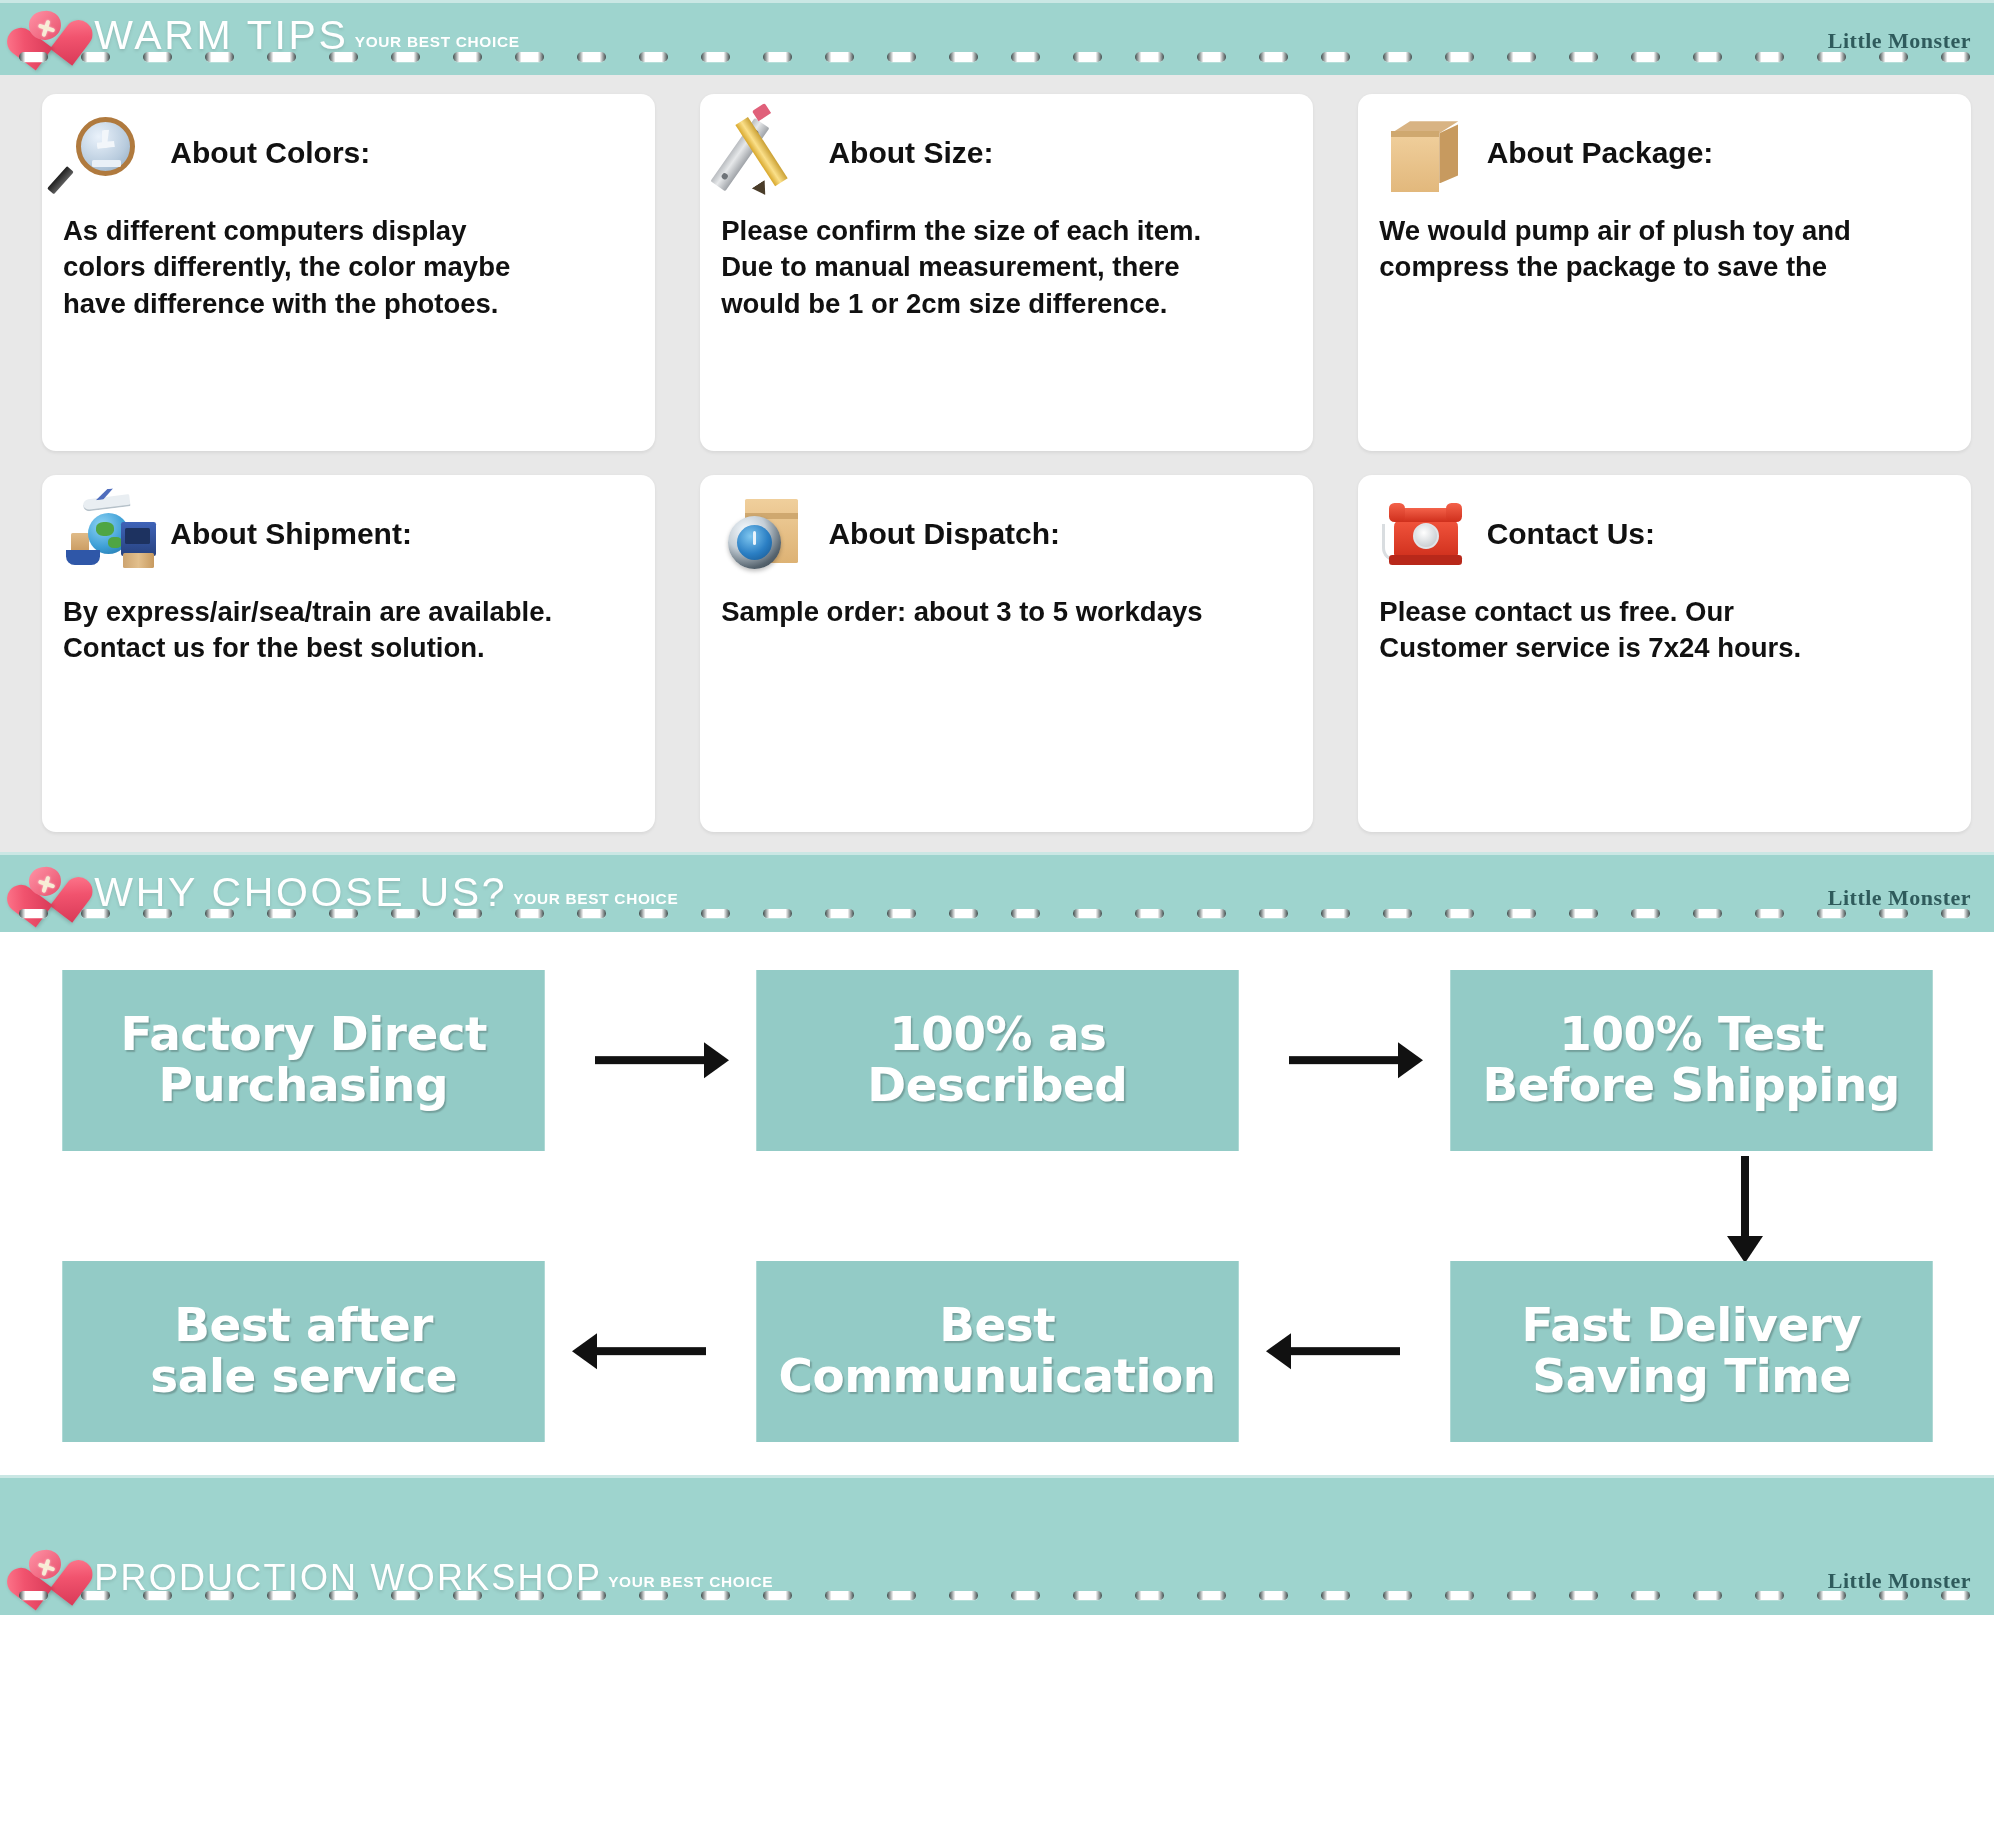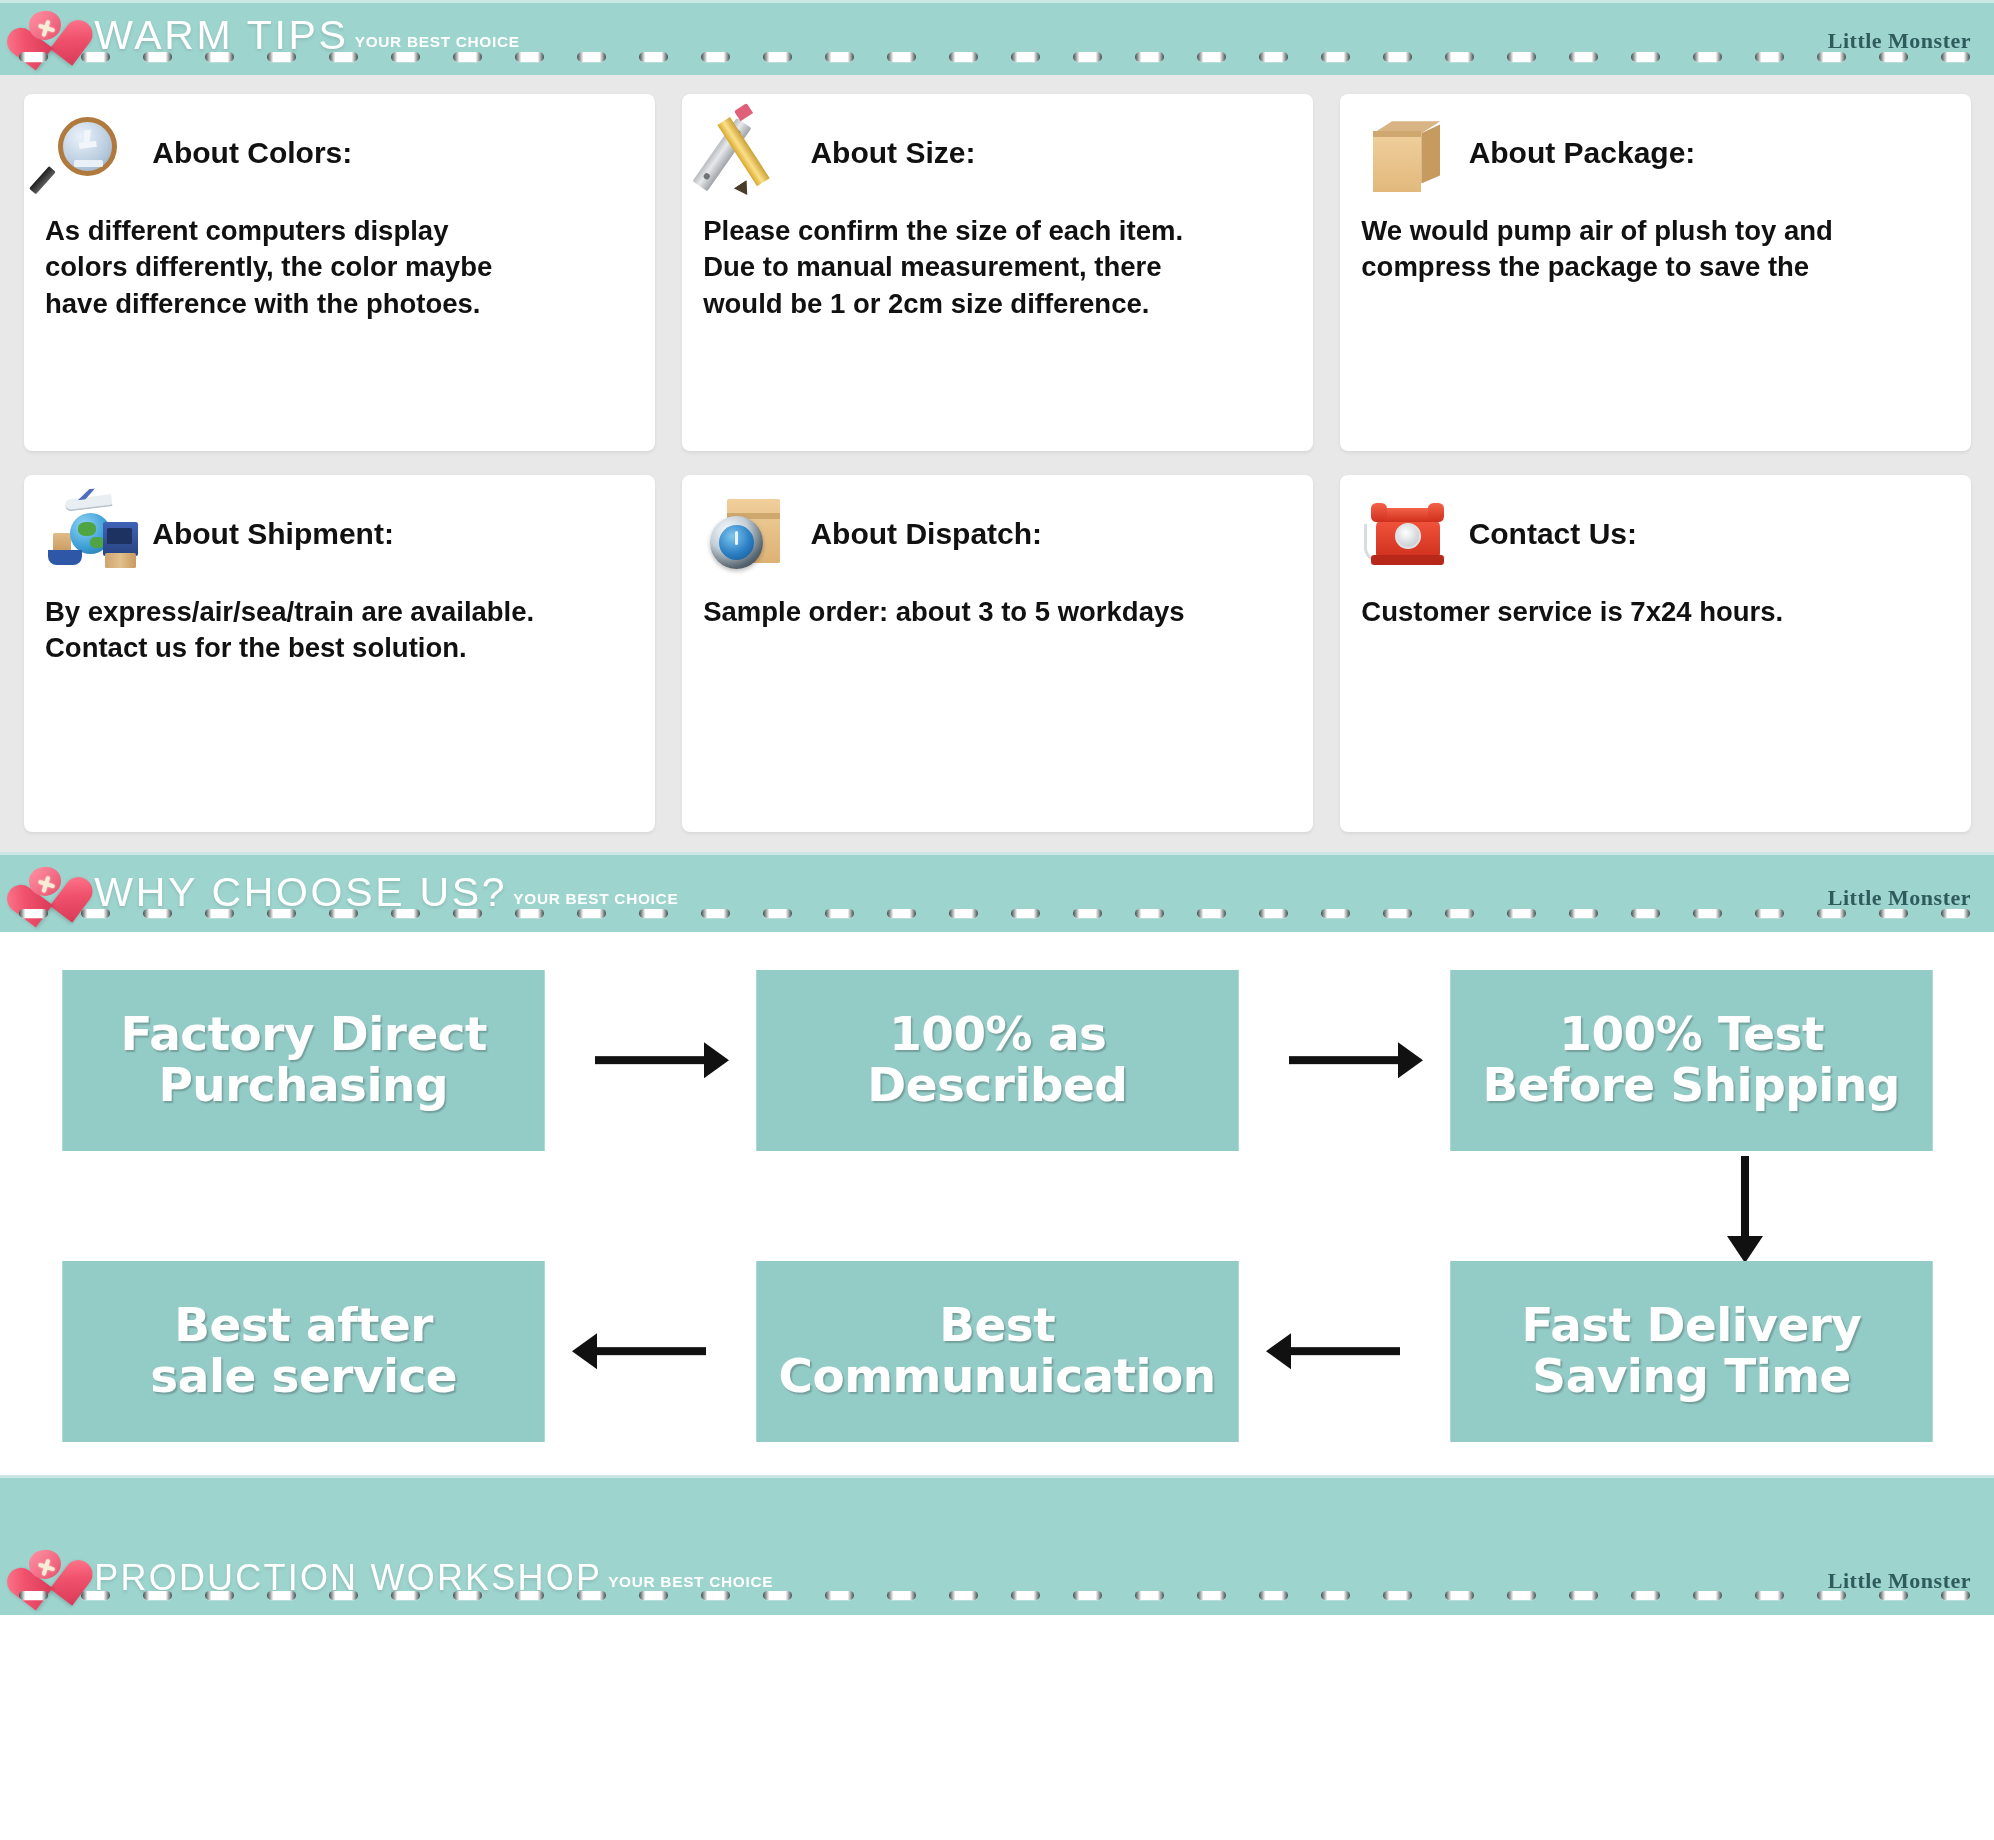--- a/index.html
+++ b/index.html
@@ -123,25 +123,26 @@
     padding:18.7px 24px 20px 24px;
     box-sizing:border-box;
   }
   .tips-grid{
     display:grid;
     grid-template-columns:1fr 1fr 1fr;
     gap:24px 27.5px;
   }
   .tip-card{
     background:#ffffff;
-    border-radius:8px;
+    border-radius:14px;
     padding:18.7px 21px 16.5px 21px;
     box-sizing:border-box;
     min-height:357px;
     box-shadow:0 1.1px 3.3px rgba(0,0,0,0.07);
+    margin-left:18px;
   }
   .tip-head{
     display:flex;
     align-items:center;
     gap:14.3px;
     height:82px;
   }
   .tip-icon{flex:0 0 auto;width:93px;height:82px;position:relative;}
   .tip-title{
     font-size:30px;
@@ -530,20 +531,21 @@
         <div class="tip-icon ico-phone">
           <div class="cord"></div>
             <div class="body"></div>
             <div class="dial"></div>
           <div class="handset"></div>
             <div class="base"></div>
         </div>
         <div class="tip-title">Contact Us:</div>
       </div>
       <div class="tip-body">
+        <span class="ln">Please contact us free. Our</span>
         <span class="ln">Customer service is 7x24 hours.</span>
       </div>
     </div>
 
   </div>
 </div>
 
 <div class="banner" id="why-banner">
   <div class="banner-top-edge"></div>
   <div class="banner-inner">

